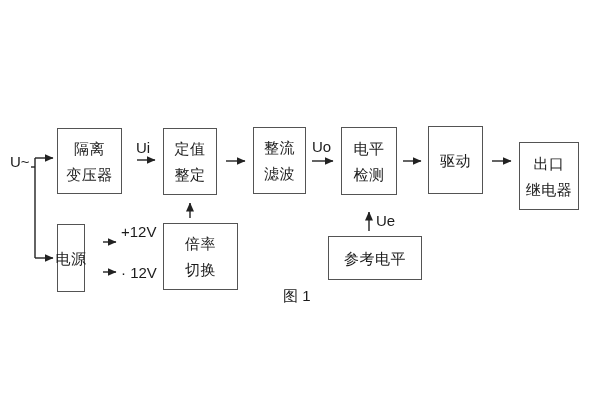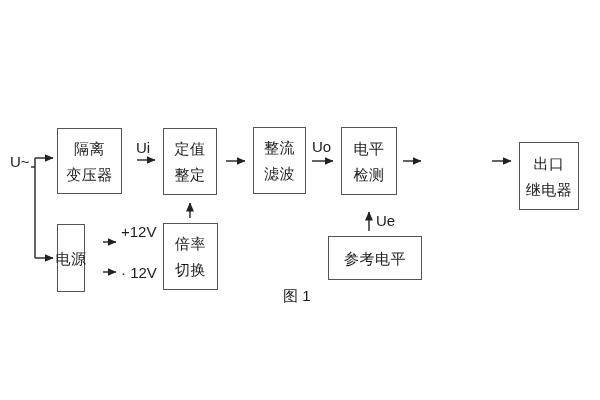--- a/index.html
+++ b/index.html
@@ -61,31 +61,34 @@
   <div class="block" style="left:341px;top:127px;width:56px;height:68px">
     <span>电平</span>
     <span>检测</span>
   </div>
 
   <div class="block" style="left:253px;top:127px;width:53px;height:67px">
     <span>整流</span>
     <span>滤波</span>
   </div>
 
+  <div class="block" style="left:428px;top:126px;width:55px;height:68px">
+    <span>驱动</span>
+  </div>
 
   <div class="block" style="left:519px;top:142px;width:60px;height:68px">
     <span>出口</span>
     <span>继电器</span>
   </div>
 
   <div class="block" style="left:57px;top:224px;width:28px;height:68px">
     <span>电源</span>
   </div>
 
-  <div class="block" style="left:163px;top:223px;width:55px;height:67px">
+  <div class="block" style="left:163px;top:223px;width:75px;height:67px">
     <span>倍率</span>
     <span>切换</span>
   </div>
 
   <div class="block" style="left:328px;top:236px;width:94px;height:44px">
     <span>参考电平</span>
   </div>
 
   <span class="lbl" style="left:10px;top:154px">U~</span>
   <span class="lbl" style="left:136px;top:140px">Ui</span>

